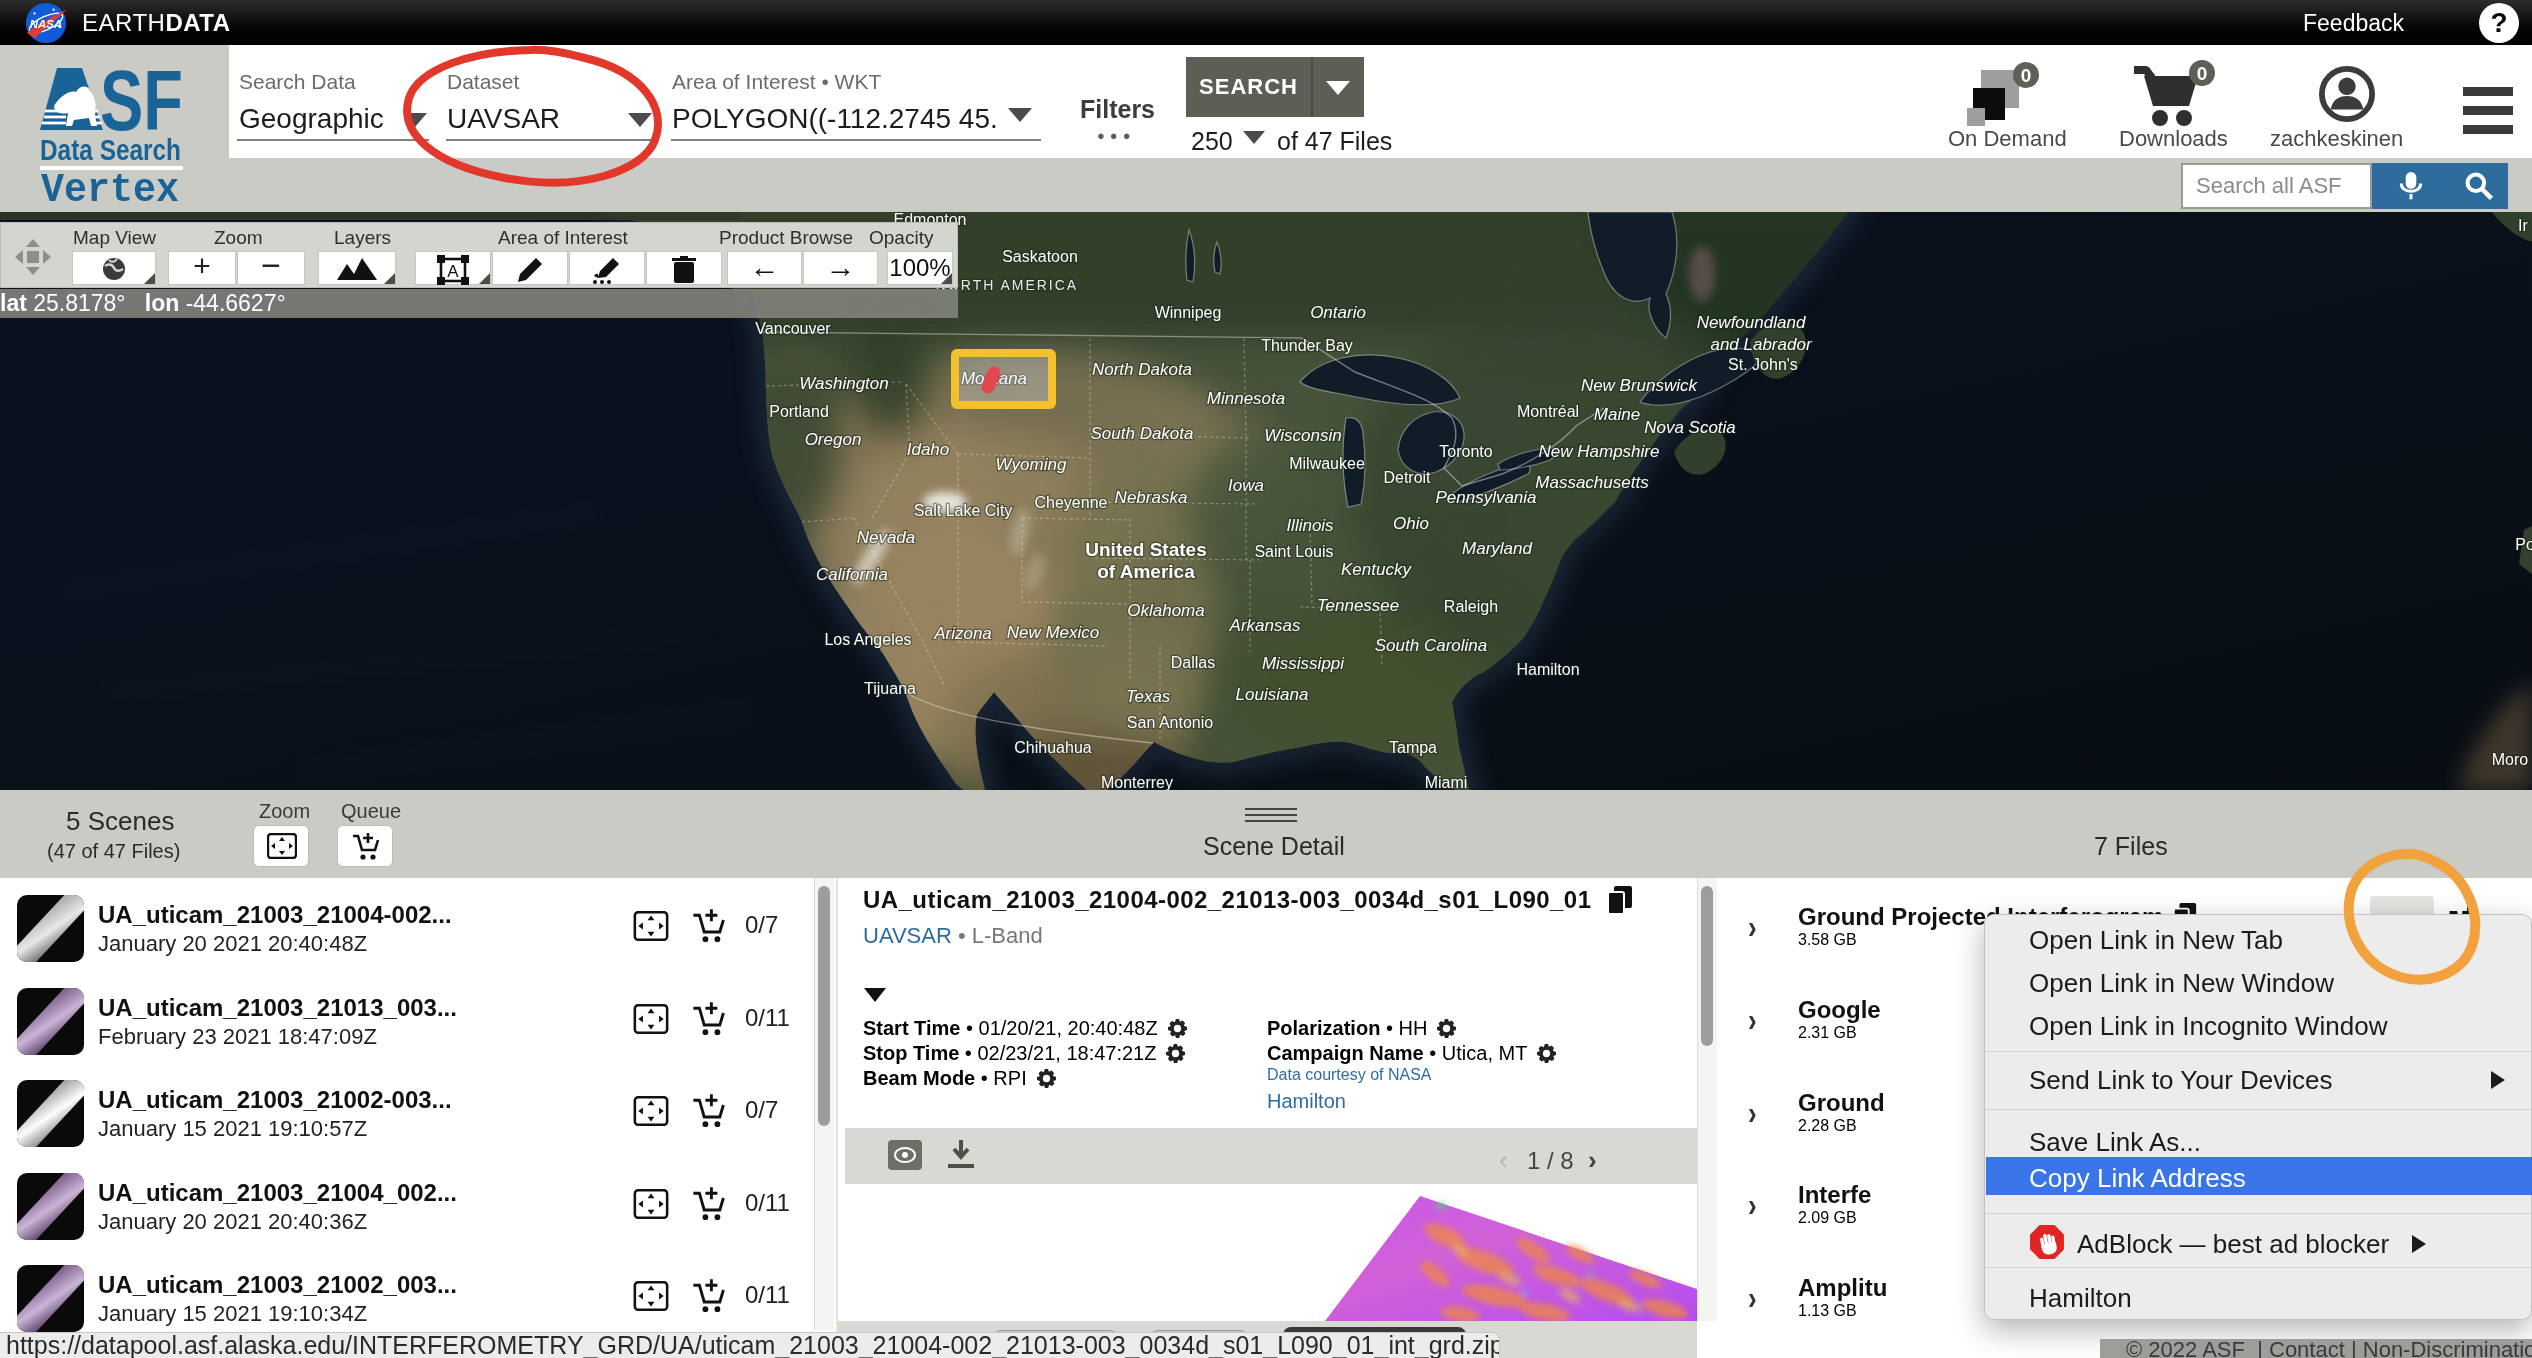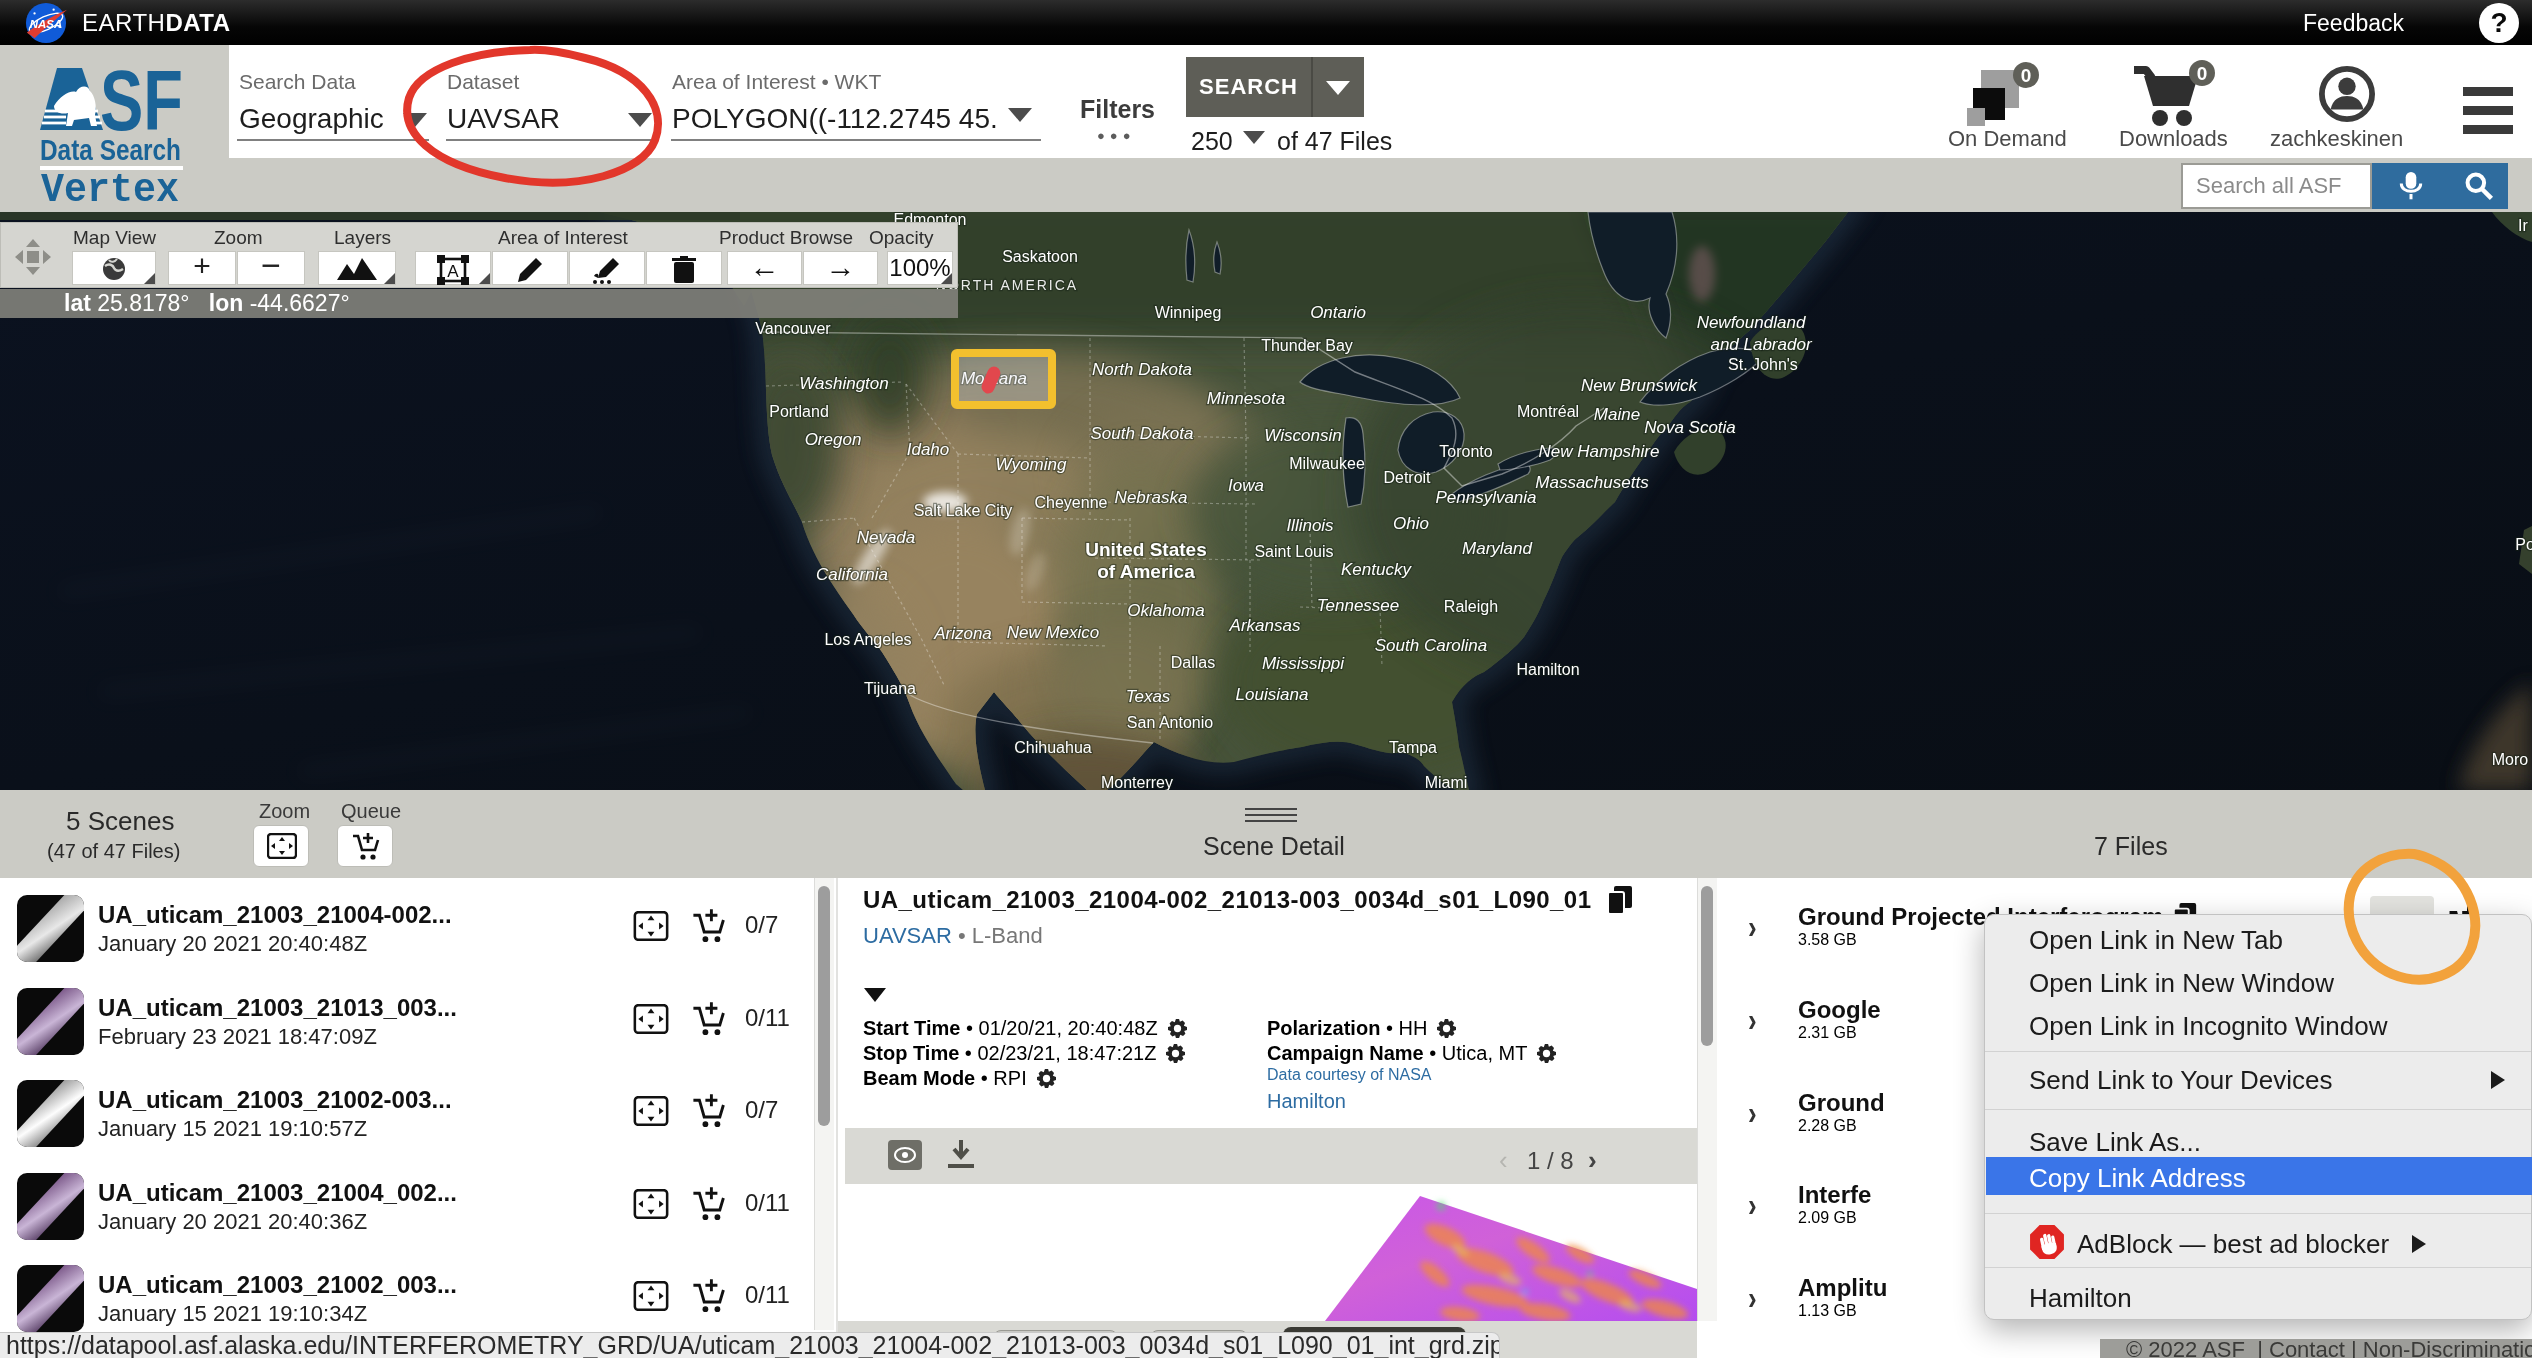--- a/index.html
+++ b/index.html
@@ -460,21 +460,21 @@
       </svg>
     </div>
     <div class="mlab" style="left:718px">Product Browse</div>
     <div class="mbtn" style="left:726px;width:75px;text-align:center;font-size:30px;line-height:30px;color:#111">←</div>
     <div class="mbtn" style="left:802px;width:75px;text-align:center;font-size:30px;line-height:30px;color:#111">→</div>
     <div class="mlab" style="left:868px">Opacity</div>
     <div class="mbtn" style="left:886px;width:66px;text-align:center;font-size:24px;line-height:31px;color:#111">100%
       <div style="position:absolute;right:0;bottom:0;width:0;height:0;border-left:11px solid transparent;border-bottom:11px solid #4c4c4c"></div>
     </div>
   </div>
-  <div class="abs" id="latlon"><b style="margin-left:64px">lat</b> 25.8178°&nbsp;&nbsp;&nbsp;<b>lon</b> -44.6627°</div>
+  <div class="abs" id="latlon"><b style="">lat</b> 25.8178°&nbsp;&nbsp;&nbsp;<b>lon</b> -44.6627°</div>
 
   <div class="abs" id="botgray"></div>
   <div class="abs" id="botwhite"></div>
 
   <div class="abs ptitle" style="left:66px;top:806px;font-size:26px">5 Scenes</div>
   <div class="abs psub" style="left:47px;top:840px">(47 of 47 Files)</div>
   <div class="abs tlab" style="left:259px;top:800px">Zoom</div>
   <div class="abs tlab" style="left:341px;top:800px">Queue</div>
   <div class="abs wbtn" style="left:253px;top:825px">
     <svg style="position:absolute;left:13px;top:7px" width="30" height="26" viewBox="0 0 30 26">

